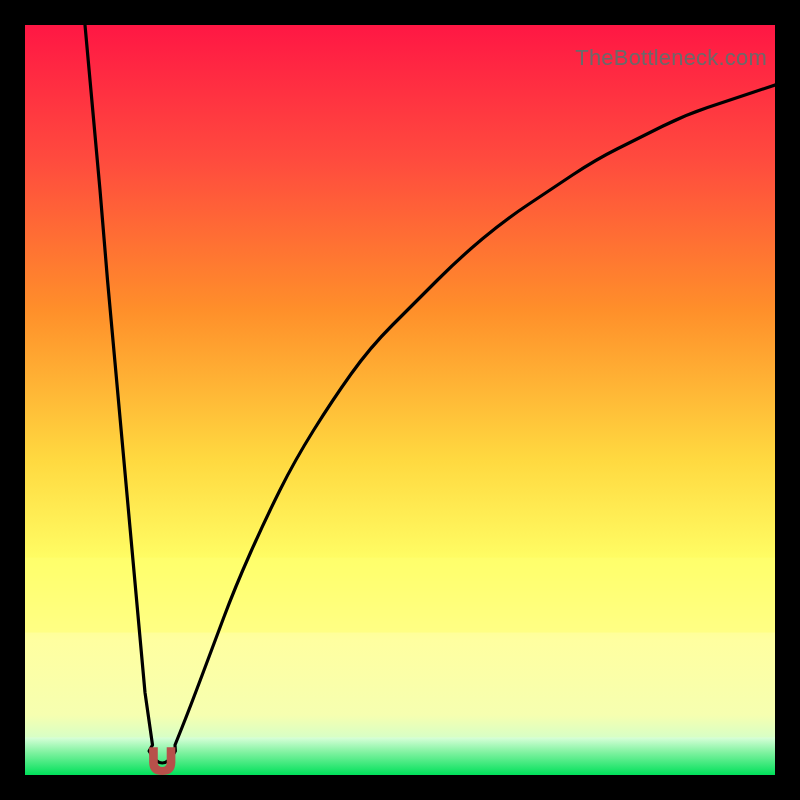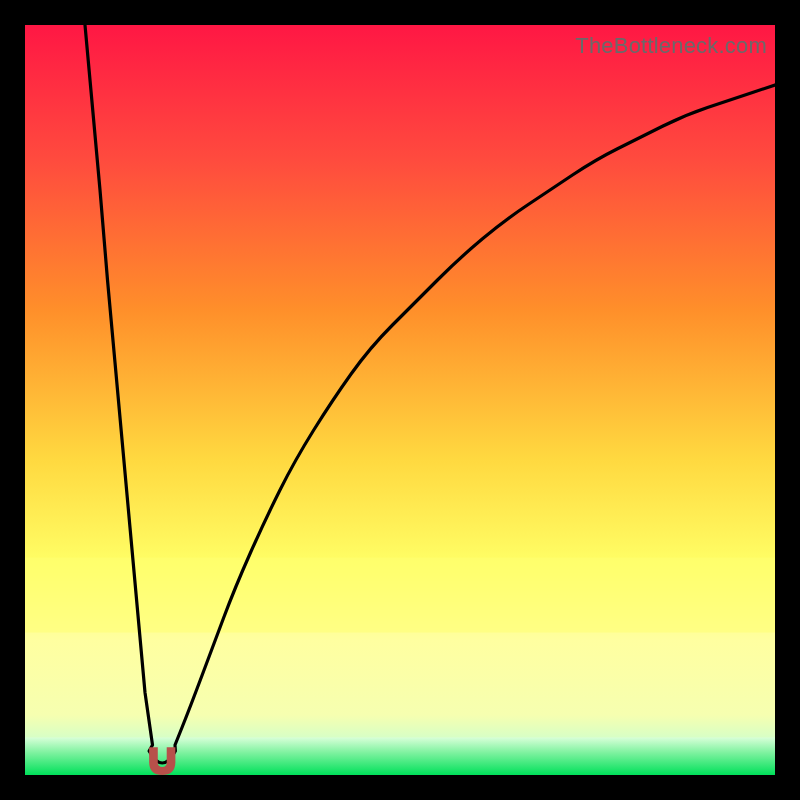--- a/index.html
+++ b/index.html
@@ -14,21 +14,21 @@
   .frame {
     position: absolute;
     left: 25px;
     top: 25px;
     width: 750px;
     height: 750px;
     background: #000;
   }
   .watermark {
     position: absolute;
-    top: 8px;
+    top: 20px;
     right: 8px;
     color: #6a6a6a;
     font-size: 22px;
     font-weight: 400;
     letter-spacing: 0.2px;
     z-index: 10;
   }
   svg {
     display: block;
   }

